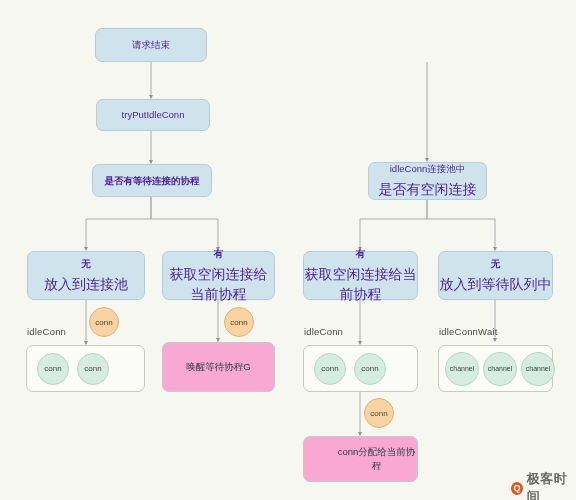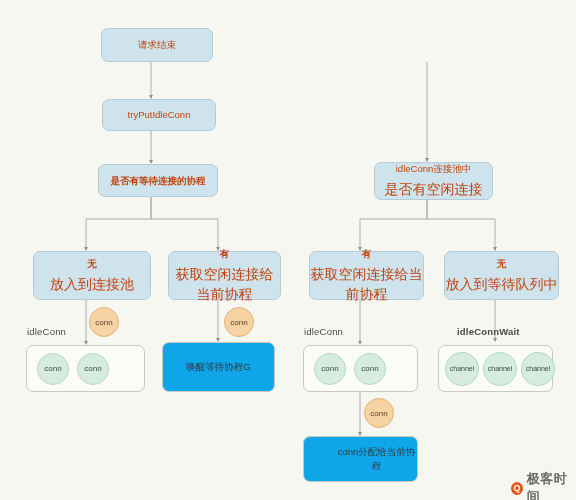--- a/index.html
+++ b/index.html
@@ -33,25 +33,24 @@
     display: flex;
     flex-direction: column;
     align-items: center;
     justify-content: center;
     text-align: center;
     line-height: 1.45;
   }
   .node.blue {
     background: #cfe3ec;
     border: 1px solid #b4ccd8;
-    color: #c2410c;
-    margin-left: 6px;
+    color: #4c1d95;
   }
   .node.white {
-    background: #0ea5e9;
+    background: #f9a8d4;
     border: 1px solid #c9c9c2;
     color: #2f3b42;
   }
   .node .line-main {
     font-size: 9.5px;
     font-weight: bold;
   }
   .node .line-sub {
     font-size: 14px;
     margin-top: 3px;
@@ -229,21 +228,21 @@
 
   <div class="container-box" style="left:303px; top:345px; width:115px; height:47px;">
     <div class="circle green">
       <span>conn</span>
     </div>
     <div class="circle green">
       <span>conn</span>
     </div>
   </div>
 
-  <div class="container-label" style="left:457px; top:326px;font-weight:bold;">idleConnWait</div>
+  <div class="container-label" style="left:439px; top:326px;">idleConnWait</div>
 
   <div class="container-box" style="left:438px; top:345px; width:115px; height:47px; gap:4px; padding-left:6px;">
     <div class="circle green wide">
       <span>channel</span>
     </div>
     <div class="circle green wide">
       <span>channel</span>
     </div>
     <div class="circle green wide">
       <span>channel</span>

